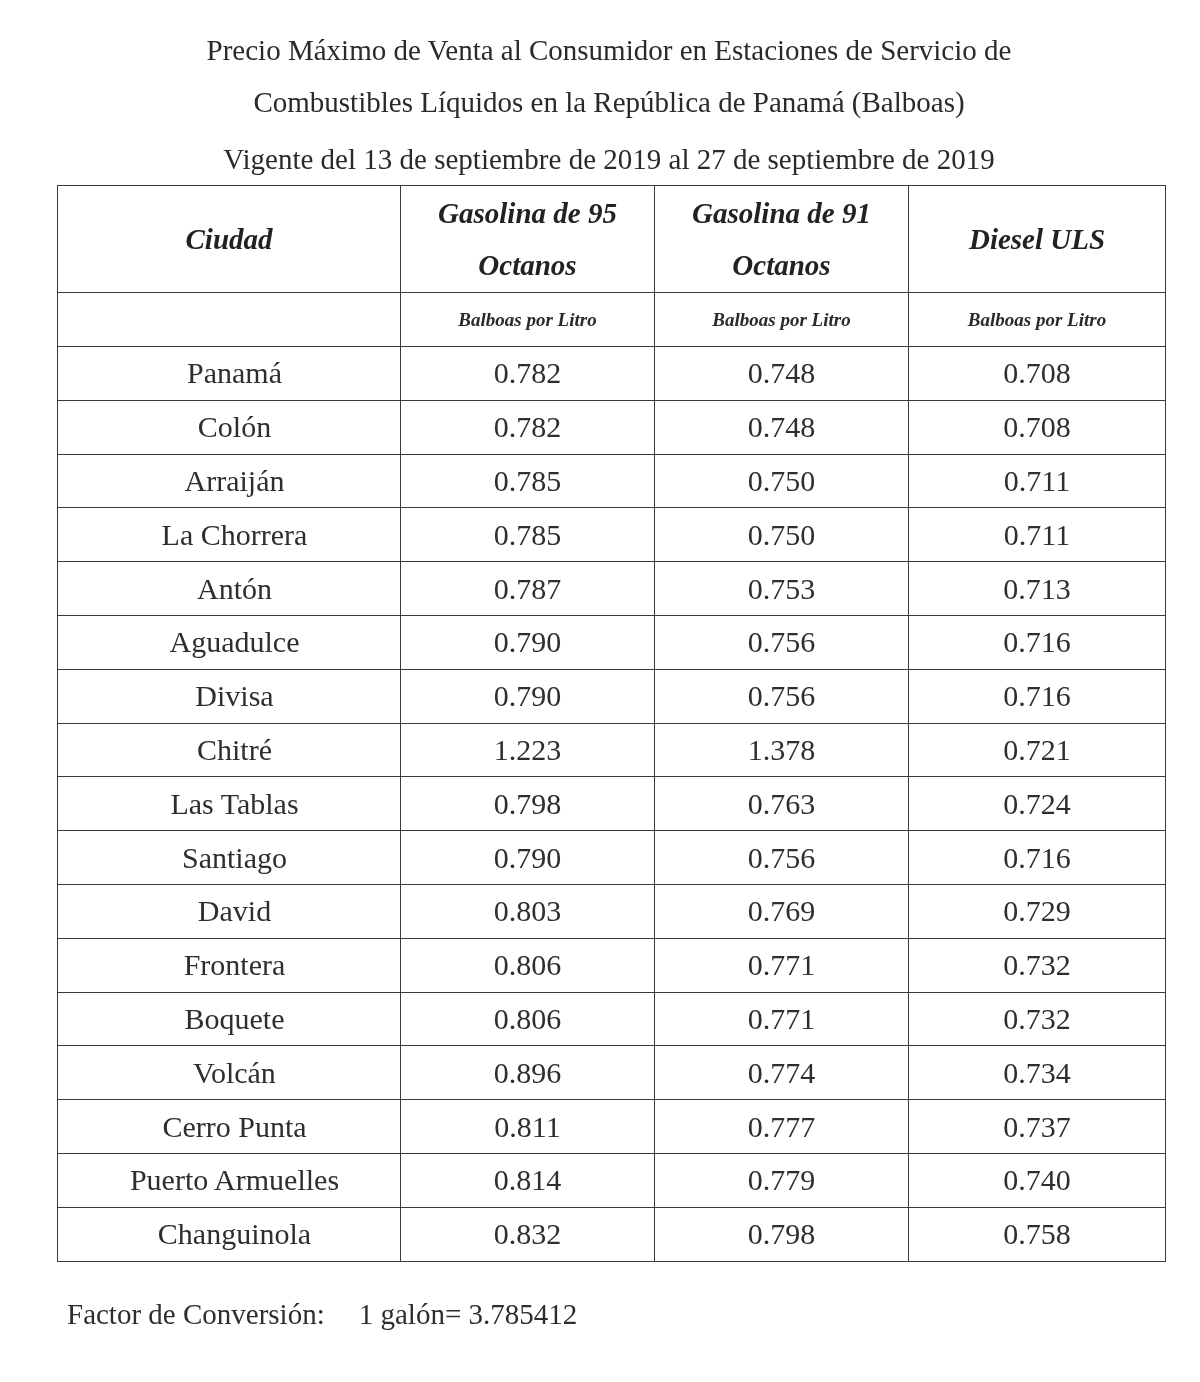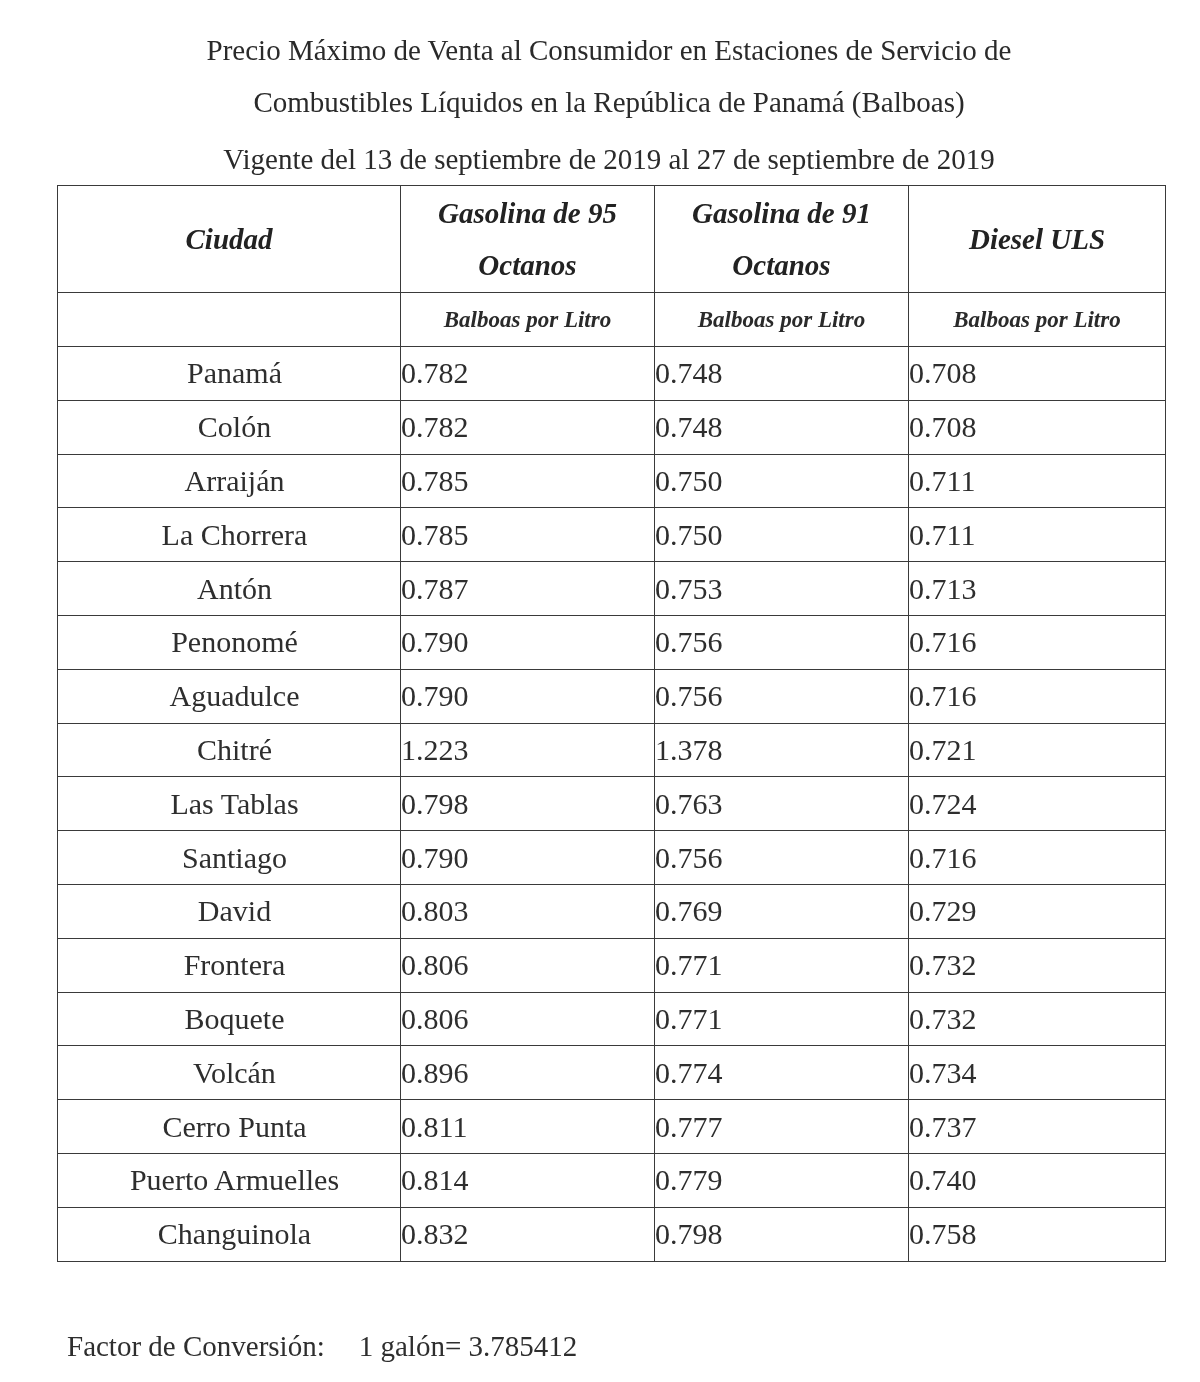--- a/index.html
+++ b/index.html
@@ -60,41 +60,42 @@
       color: #222222;
     }
     .hdr .hdr-inner {
       display: block;
       padding: 0 6px;
     }
     .sub {
       height: 53px;
       font-style: italic;
       font-weight: bold;
-      font-size: 23px;
+      font-size: 19px;
       text-align: center;
       color: #2a2a2a;
       white-space: nowrap;
     }
     tr.data-row td {
       height: 52.8px;
       font-size: 30px;
       color: #2e2e2e;
     }
     td.city {
       text-align: center;
       padding-left: 11px !important;
       white-space: nowrap;
     }
     td.num {
+      text-align: center;
     }
     .footer {
       position: absolute;
       left: 67px;
-      top: 1330px;
+      top: 1298px;
       font-size: 29px;
       color: #2e2e2e;
       white-space: nowrap;
     }
     .footer .factor-value {
       margin-left: 34px;
     }
   </style>
 </head>
 <body>
@@ -161,32 +162,32 @@
         <td class="num">0.750</td>
         <td class="num">0.711</td>
       </tr>
       <tr class="data-row">
         <td class="city">Antón</td>
         <td class="num">0.787</td>
         <td class="num">0.753</td>
         <td class="num">0.713</td>
       </tr>
       <tr class="data-row">
-        <td class="city">Penonomé</td>
-        <td class="num">0.790</td>
-        <td class="num">0.756</td>
-        <td class="num">0.716</td>
-      </tr>
-      <tr class="data-row">
         <td class="city">Aguadulce</td>
         <td class="num">0.790</td>
         <td class="num">0.756</td>
         <td class="num">0.716</td>
       </tr>
       <tr class="data-row">
+        <td class="city">Divisa</td>
+        <td class="num">0.790</td>
+        <td class="num">0.756</td>
+        <td class="num">0.716</td>
+      </tr>
+      <tr class="data-row">
         <td class="city">Chitré</td>
         <td class="num">1.223</td>
         <td class="num">1.378</td>
         <td class="num">0.721</td>
       </tr>
       <tr class="data-row">
         <td class="city">Las Tablas</td>
         <td class="num">0.798</td>
         <td class="num">0.763</td>
         <td class="num">0.724</td>

